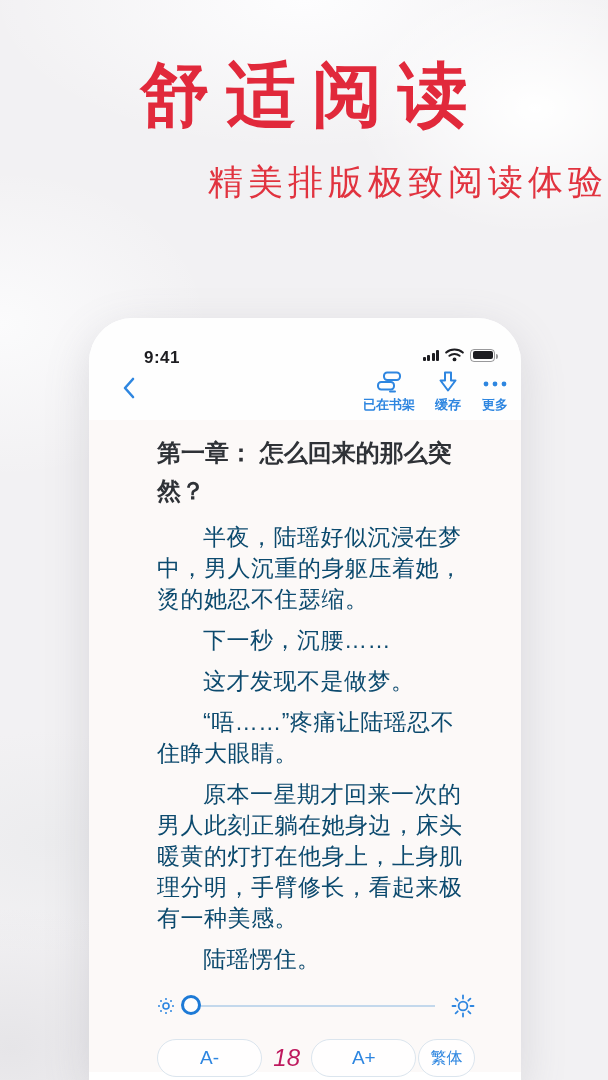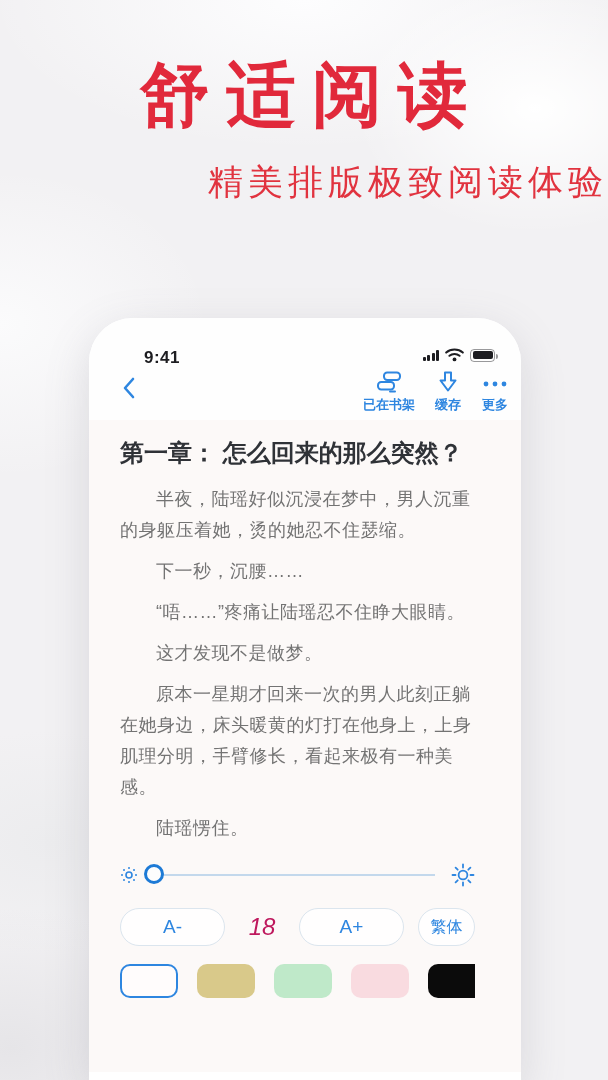--- a/index.html
+++ b/index.html
@@ -55,27 +55,27 @@
     display:flex;align-items:flex-end;justify-content:space-between;
     padding:8px 12px 6px 33px;height:48px;box-sizing:border-box;font-weight:bold;
   }
   .nav-actions{display:flex;align-items:flex-end;gap:20px;}
   .nav-action{display:flex;flex-direction:column;align-items:center;gap:3px;cursor:pointer;}
   .nav-action-label{font-size:13px;color:#2e86e0;white-space:nowrap;}
   .back-btn{padding-bottom:10px;cursor:pointer;}
   
   .reading{
     background:#fcf9f8;height:652px;box-sizing:border-box;
-    padding:14px 46px 0 31px;
+    padding:14px 46px 0 68px;
   }
   .chapter-title{
     font-size:24px;font-weight:600;color:#2f3237;line-height:38px;margin:0 0 12px 0;
   }
   .para{
-    font-size:18px;color:#737373;line-height:31px;margin:4px 0 10px 0;
+    font-size:23px;color:#0c4a6e;line-height:31px;margin:4px 0 10px 0;
     text-indent:2em;letter-spacing:0.5px;
   }
   
   .slider-row{display:flex;align-items:center;margin-top:16px;height:30px;}
   .slider-track{position:relative;flex:1;height:2px;background:#c3d8ec;margin:0 16px;}
   .slider-fill{position:relative;height:3px;top:-0.5px;background:#1d7ad6;}
   .slider-thumb{
     position:absolute;right:-10px;top:50%;transform:translateY(-50%);
     width:20px;height:20px;background:#fdfdfd;border:3px solid #1d7ad6;
     border-radius:50%;box-sizing:border-box;cursor:pointer;
@@ -158,22 +158,22 @@
             <span class="nav-action-label">更多</span>
           </span>
         </span>
       </div>
     </div>
 
     <div class="reading">
       <h1 class="chapter-title">第一章： 怎么回来的那么突然？</h1>
       <p class="para">半夜，陆瑶好似沉浸在梦中，男人沉重的身躯压着她，烫的她忍不住瑟缩。</p>
       <p class="para">下一秒，沉腰……</p>
+      <p class="para">这才发现不是做梦。</p>
       <p class="para">“唔……”疼痛让陆瑶忍不住睁大眼睛。</p>
-      <p class="para">这才发现不是做梦。</p>
       <p class="para">原本一星期才回来一次的男人此刻正躺在她身边，床头暖黄的灯打在他身上，上身肌理分明，手臂修长，看起来极有一种美感。</p>
       <p class="para">陆瑶愣住。</p>
 
       <div class="slider-row">
         <svg width="18" height="18" viewBox="0 0 18 18">
           <circle cx="9" cy="9" r="3" fill="none" stroke="#2e86e0" stroke-width="1.6"></circle>
           <g fill="#2e86e0">
             <circle cx="9" cy="2" r="1"></circle>
               <circle cx="9" cy="16" r="1"></circle>
             <circle cx="2" cy="9" r="1"></circle>

